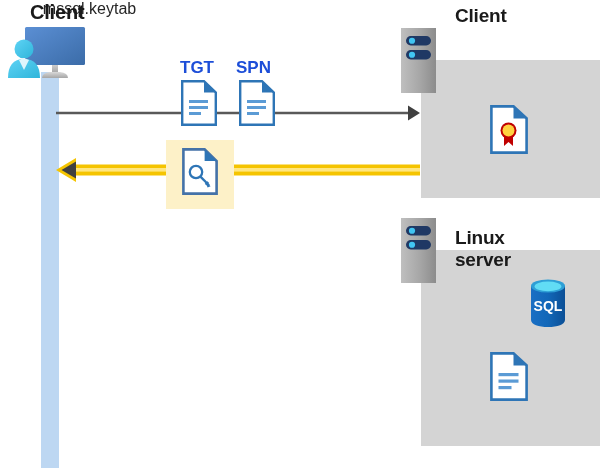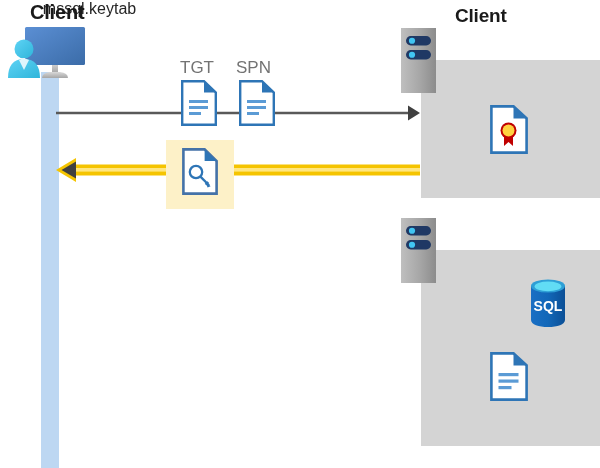--- a/index.html
+++ b/index.html
@@ -10,21 +10,21 @@
   }
   .stage{position:absolute;left:0;top:0;width:524px;height:468px;}
 
   
   .lbl{position:absolute;font-weight:bold;color:#1a1a1a;letter-spacing:-0.2px;}
   #client-label{left:30px;top:1px;font-size:20px;}
   #dc-label{left:455px;top:4px;font-size:19px;line-height:24px;width:140px;}
   #linux-label{left:455px;top:227px;font-size:19px;}
   #keytab-label{left:421px;top:417px;width:179px;text-align:center;
                 font-size:16px;font-weight:normal;color:#262626;}
-  .doclbl{position:absolute;font-size:17px;color:#737373;font-weight:normal;}
+  .doclbl{position:absolute;font-size:17px;color:#1d4ed8;font-weight:bold;}
   #tgt-label{left:180px;top:58px;}
   #spn-label{left:236px;top:58px;}
 
   
   #lifeline{position:absolute;left:41px;top:72px;width:18px;height:396px;background:#bdd7f2;}
 
   
   #client-icon{position:absolute;left:6px;top:24px;width:88px;height:62px;}
 
   
@@ -187,20 +187,21 @@
   <div class="server" id="linux-server-icon" style="left:401px;top:218px;">
     <svg width="35" height="65" viewBox="0 0 35 65">
       <rect x="0" y="0" width="35" height="65" fill="url(#srvGrad)"></rect>
       <rect x="5" y="8" width="25" height="9.5" rx="4.75" fill="#1f3864"></rect>
       <circle cx="11" cy="12.75" r="3.1" fill="#41c5f2"></circle>
       <rect x="5" y="22" width="25" height="9.5" rx="4.75" fill="#1f3864"></rect>
       <circle cx="11" cy="26.75" r="3.1" fill="#41c5f2"></circle>
     </svg>
   </div>
 
+  <div class="lbl" id="linux-label">Linux server</div>
 
   <div class="docicon" id="sql-icon">
     <svg width="42" height="50" viewBox="0 0 42 50">
       <defs>
         <linearGradient id="sqlBody" x1="0" y1="0" x2="1" y2="0">
           <stop offset="0%" stop-color="#1a6fc4"></stop>
           <stop offset="50%" stop-color="#1267b8"></stop>
           <stop offset="100%" stop-color="#0b4f96"></stop>
         </linearGradient>
       </defs>

